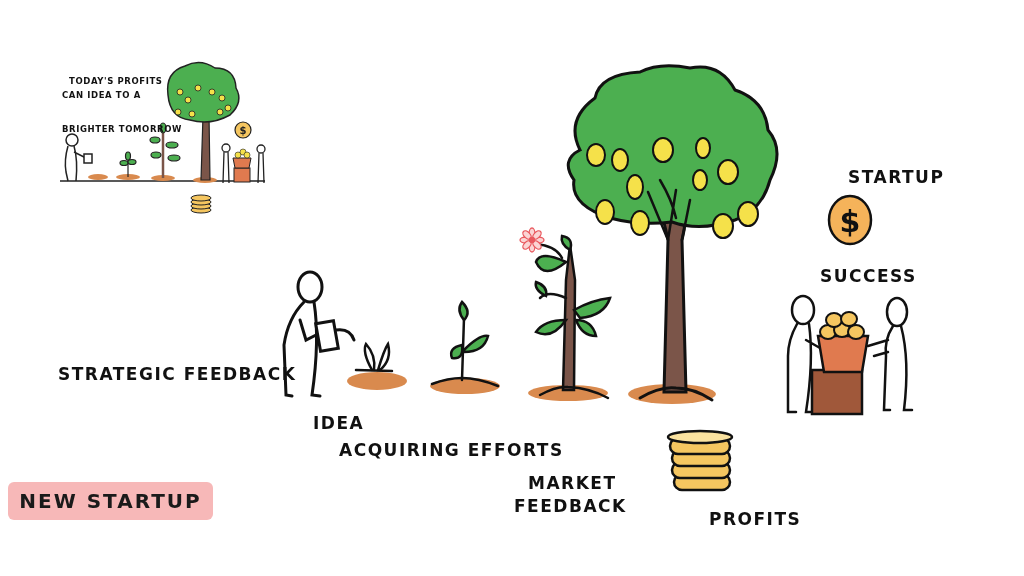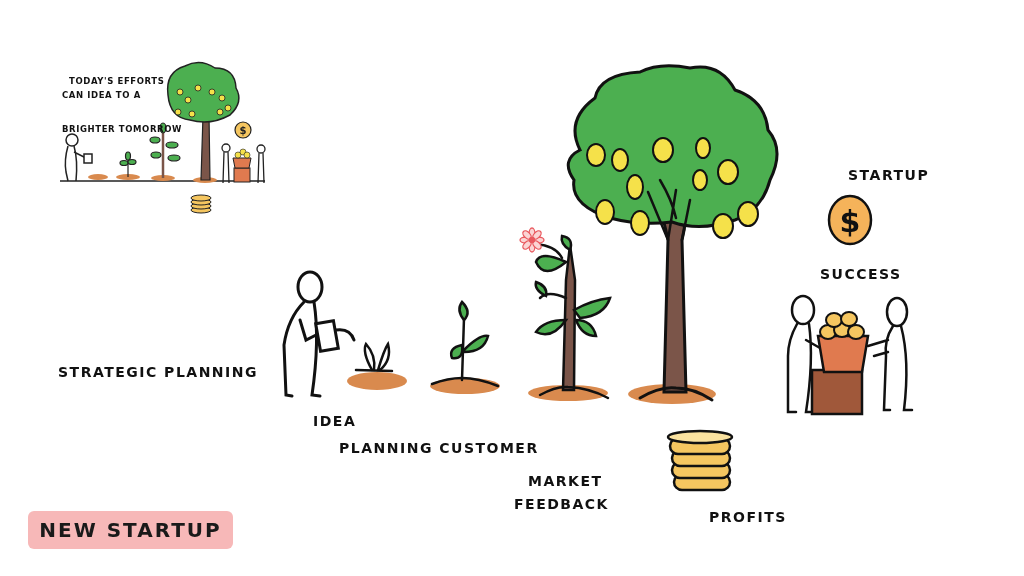--- a/index.html
+++ b/index.html
@@ -1,19 +1,19 @@
 <!DOCTYPE html>
 <html><head>
 <meta charset="utf-8">
 <style>
   html, body { margin: 0; padding: 0; background: #ffffff; }
   body { width: 1024px; height: 576px; position: relative; overflow: hidden; font-family: "DejaVu Sans", sans-serif; }
-  .lbl { position: absolute; font-family: "DejaVu Sans", sans-serif; font-weight: bold; color: #111; letter-spacing: 1.5px; white-space: nowrap; font-size: 14px; }
+  .lbl { position: absolute; font-family: "DejaVu Sans", sans-serif; font-weight: bold; color: #111; letter-spacing: 1.5px; white-space: nowrap; font-size: 17px; }
   .thumb-text { position: absolute; font-family: "DejaVu Sans", sans-serif; font-weight: bold; font-size: 8.5px; letter-spacing: 0.6px; color: #111; line-height: 14px; }
-  .badge { position: absolute; left: 8px; top: 511px; width: 205px; height: 38px; background: #f7b8b8; border-radius: 6px; display: flex; align-items: center; justify-content: center; margin-left: 20px; }
+  .badge { position: absolute; left: 8px; top: 482px; width: 205px; height: 38px; background: #f7b8b8; border-radius: 6px; display: flex; align-items: center; justify-content: center; }
   .badge span { font-family: "DejaVu Sans", sans-serif; font-weight: bold; font-size: 20px; letter-spacing: 2px; color: #1a1a1a; }
   svg { position: absolute; left: 0; top: 0; }
 </style>
 </head>
 <body>
 
 <svg width="1024" height="576" viewBox="0 0 1024 576">
 
   <g>
     <line x1="60" y1="181" x2="265" y2="181" stroke="#222" stroke-width="1.5"></line>
@@ -172,28 +172,28 @@
   <g fill="#f5c660" stroke="#111" stroke-width="2">
     <ellipse cx="828" cy="332" rx="8" ry="7"></ellipse>
     <ellipse cx="842" cy="330" rx="8" ry="7"></ellipse>
     <ellipse cx="856" cy="332" rx="8" ry="7"></ellipse>
     <ellipse cx="834" cy="320" rx="8" ry="7"></ellipse>
     <ellipse cx="849" cy="319" rx="8" ry="7"></ellipse>
   </g>
 </svg>
 
 <div class="thumb-text" style="left:66px; top:74px;">
-  <div style="padding-left:3px;">TODAY'S EFFORTS</div>
+  <div style="padding-left:3px;">TODAY'S PROFITS</div>
   <div style="margin-left:-4px;">CAN IDEA TO A</div>
   <div style="margin-left:-4px;margin-top:20px;">BRIGHTER TOMORROW</div>
 </div>
 
-<div class="lbl" style="left:58px; top:364px;">STRATEGIC PLANNING</div>
+<div class="lbl" style="left:58px; top:364px;">STRATEGIC FEEDBACK</div>
 <div class="lbl" style="left:313px; top:413px;">IDEA</div>
-<div class="lbl" style="left:339px; top:440px;">PLANNING CUSTOMER</div>
+<div class="lbl" style="left:339px; top:440px;">ACQUIRING EFFORTS</div>
 <div class="lbl" style="left:528px; top:473px;">MARKET</div>
 <div class="lbl" style="left:514px; top:496px;">FEEDBACK</div>
 <div class="lbl" style="left:709px; top:509px;">PROFITS</div>
 <div class="lbl" style="left:848px; top:167px;">STARTUP</div>
 <div class="lbl" style="left:820px; top:266px;">SUCCESS</div>
 
 <div class="badge">
   <span>NEW STARTUP</span>
 </div>
 

